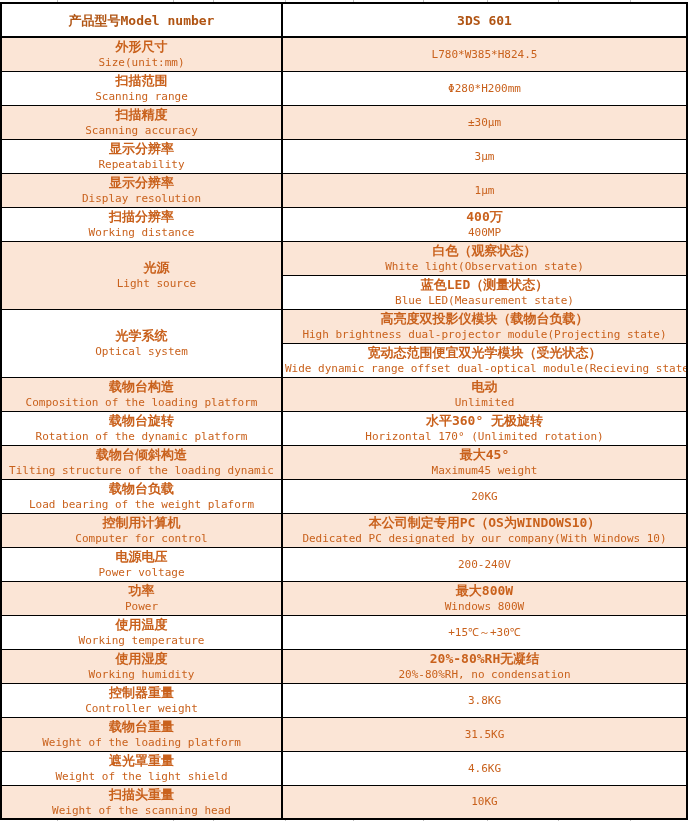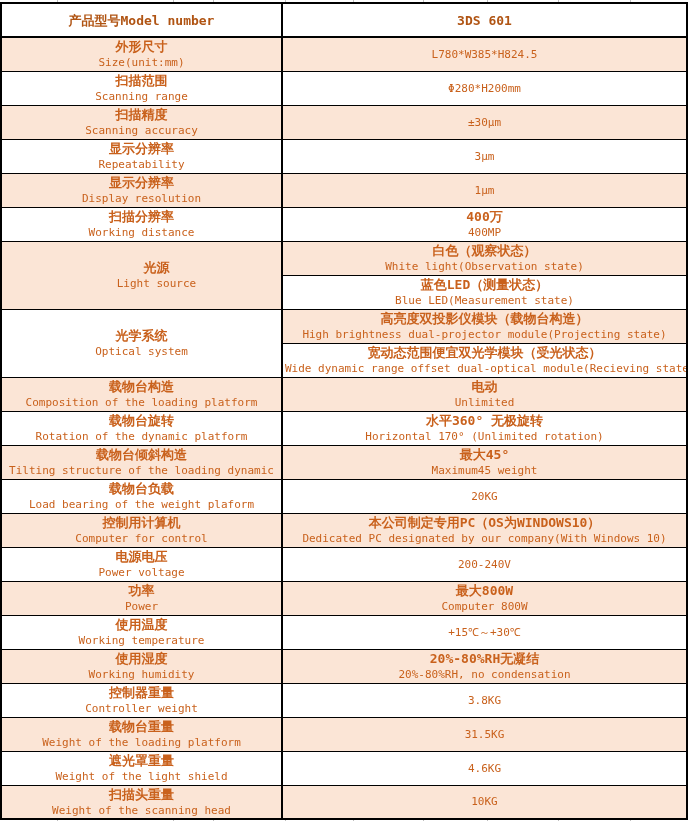--- a/index.html
+++ b/index.html
@@ -159,21 +159,21 @@
       <div class="en">Blue LED(Measurement state)</div>
     </td>
   </tr>
 
   <tr class="peach">
     <td class="lbl bg-white" rowspan="2">
       <div class="zh">光学系统</div>
       <div class="en">Optical system</div>
     </td>
     <td class="val">
-      <div class="zh">高亮度双投影仪模块（载物台构造）</div>
+      <div class="zh">高亮度双投影仪模块（载物台负载）</div>
       <div class="en">High brightness dual-projector module(Projecting state)</div>
     </td>
   </tr>
   <tr class="white">
     <td class="val">
       <div class="zh">宽动态范围便宜双光学模块（受光状态）</div>
       <div class="en">Wide dynamic range offset dual-optical module(Recieving state)</div>
     </td>
   </tr>
 
@@ -241,21 +241,21 @@
     </td>
   </tr>
 
   <tr class="peach">
     <td class="lbl">
       <div class="zh">功率</div>
       <div class="en">Power</div>
     </td>
     <td class="val">
       <div class="zh">最大800W</div>
-      <div class="en">Computer 800W</div>
+      <div class="en">Windows 800W</div>
     </td>
   </tr>
 
   <tr class="white">
     <td class="lbl">
       <div class="zh">使用温度</div>
       <div class="en">Working temperature</div>
     </td>
     <td class="val">
       <div class="en">+15℃～+30℃</div>

